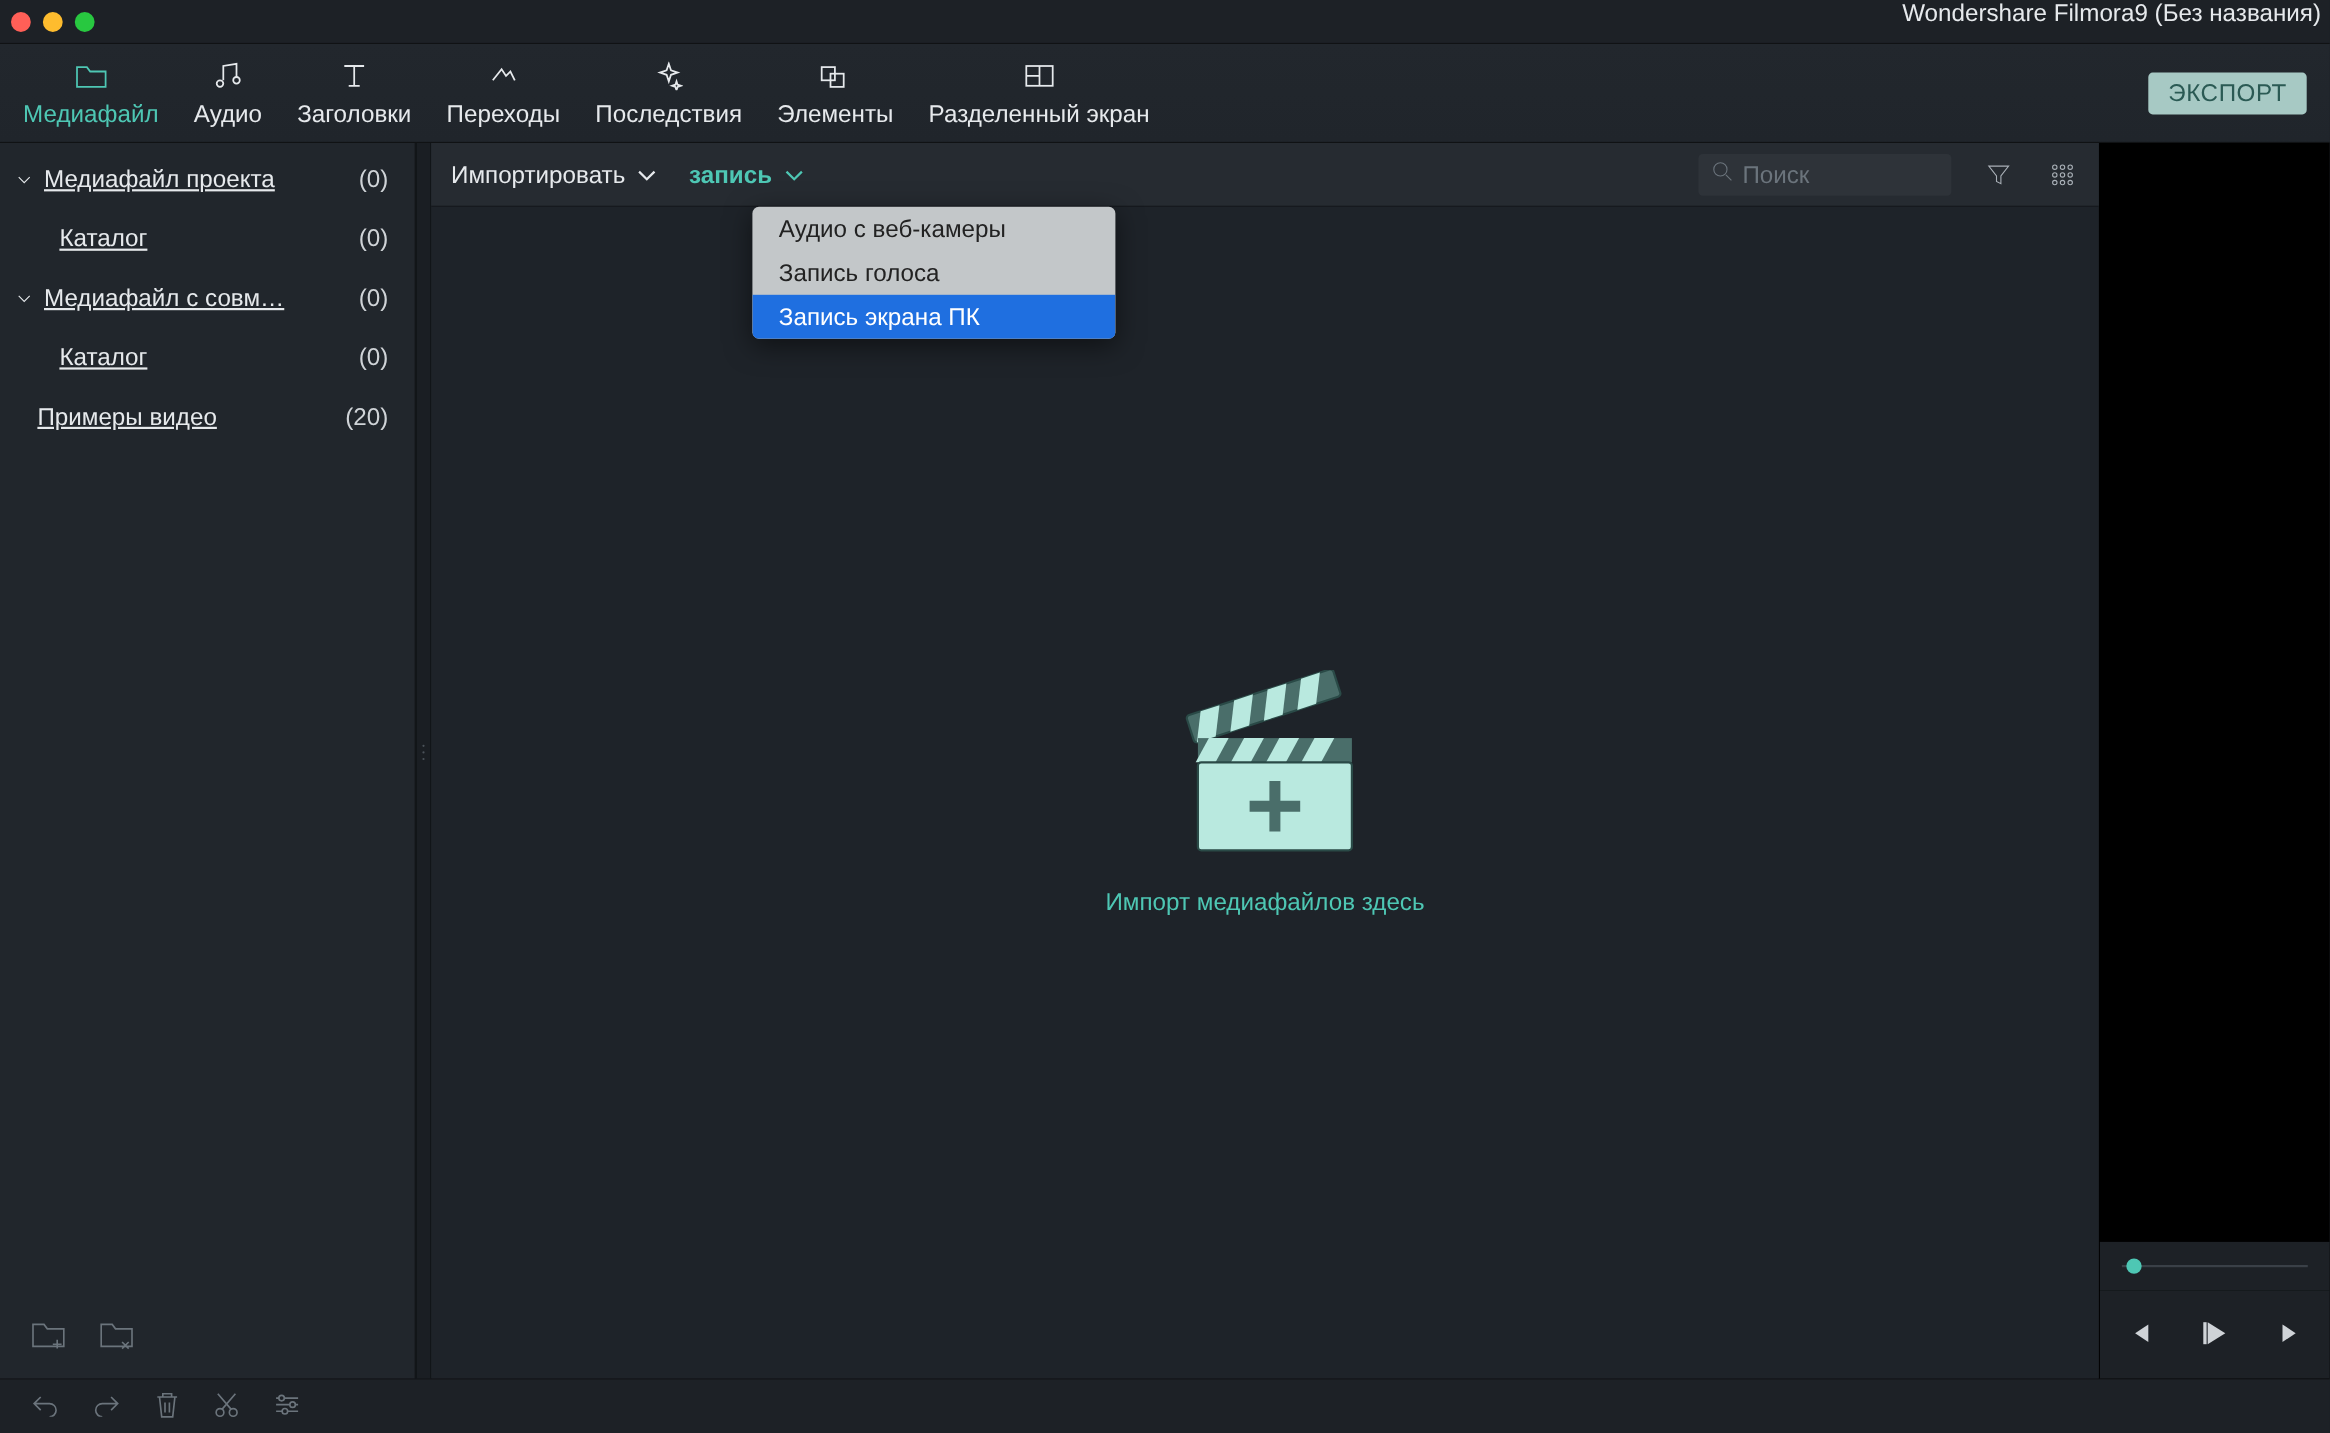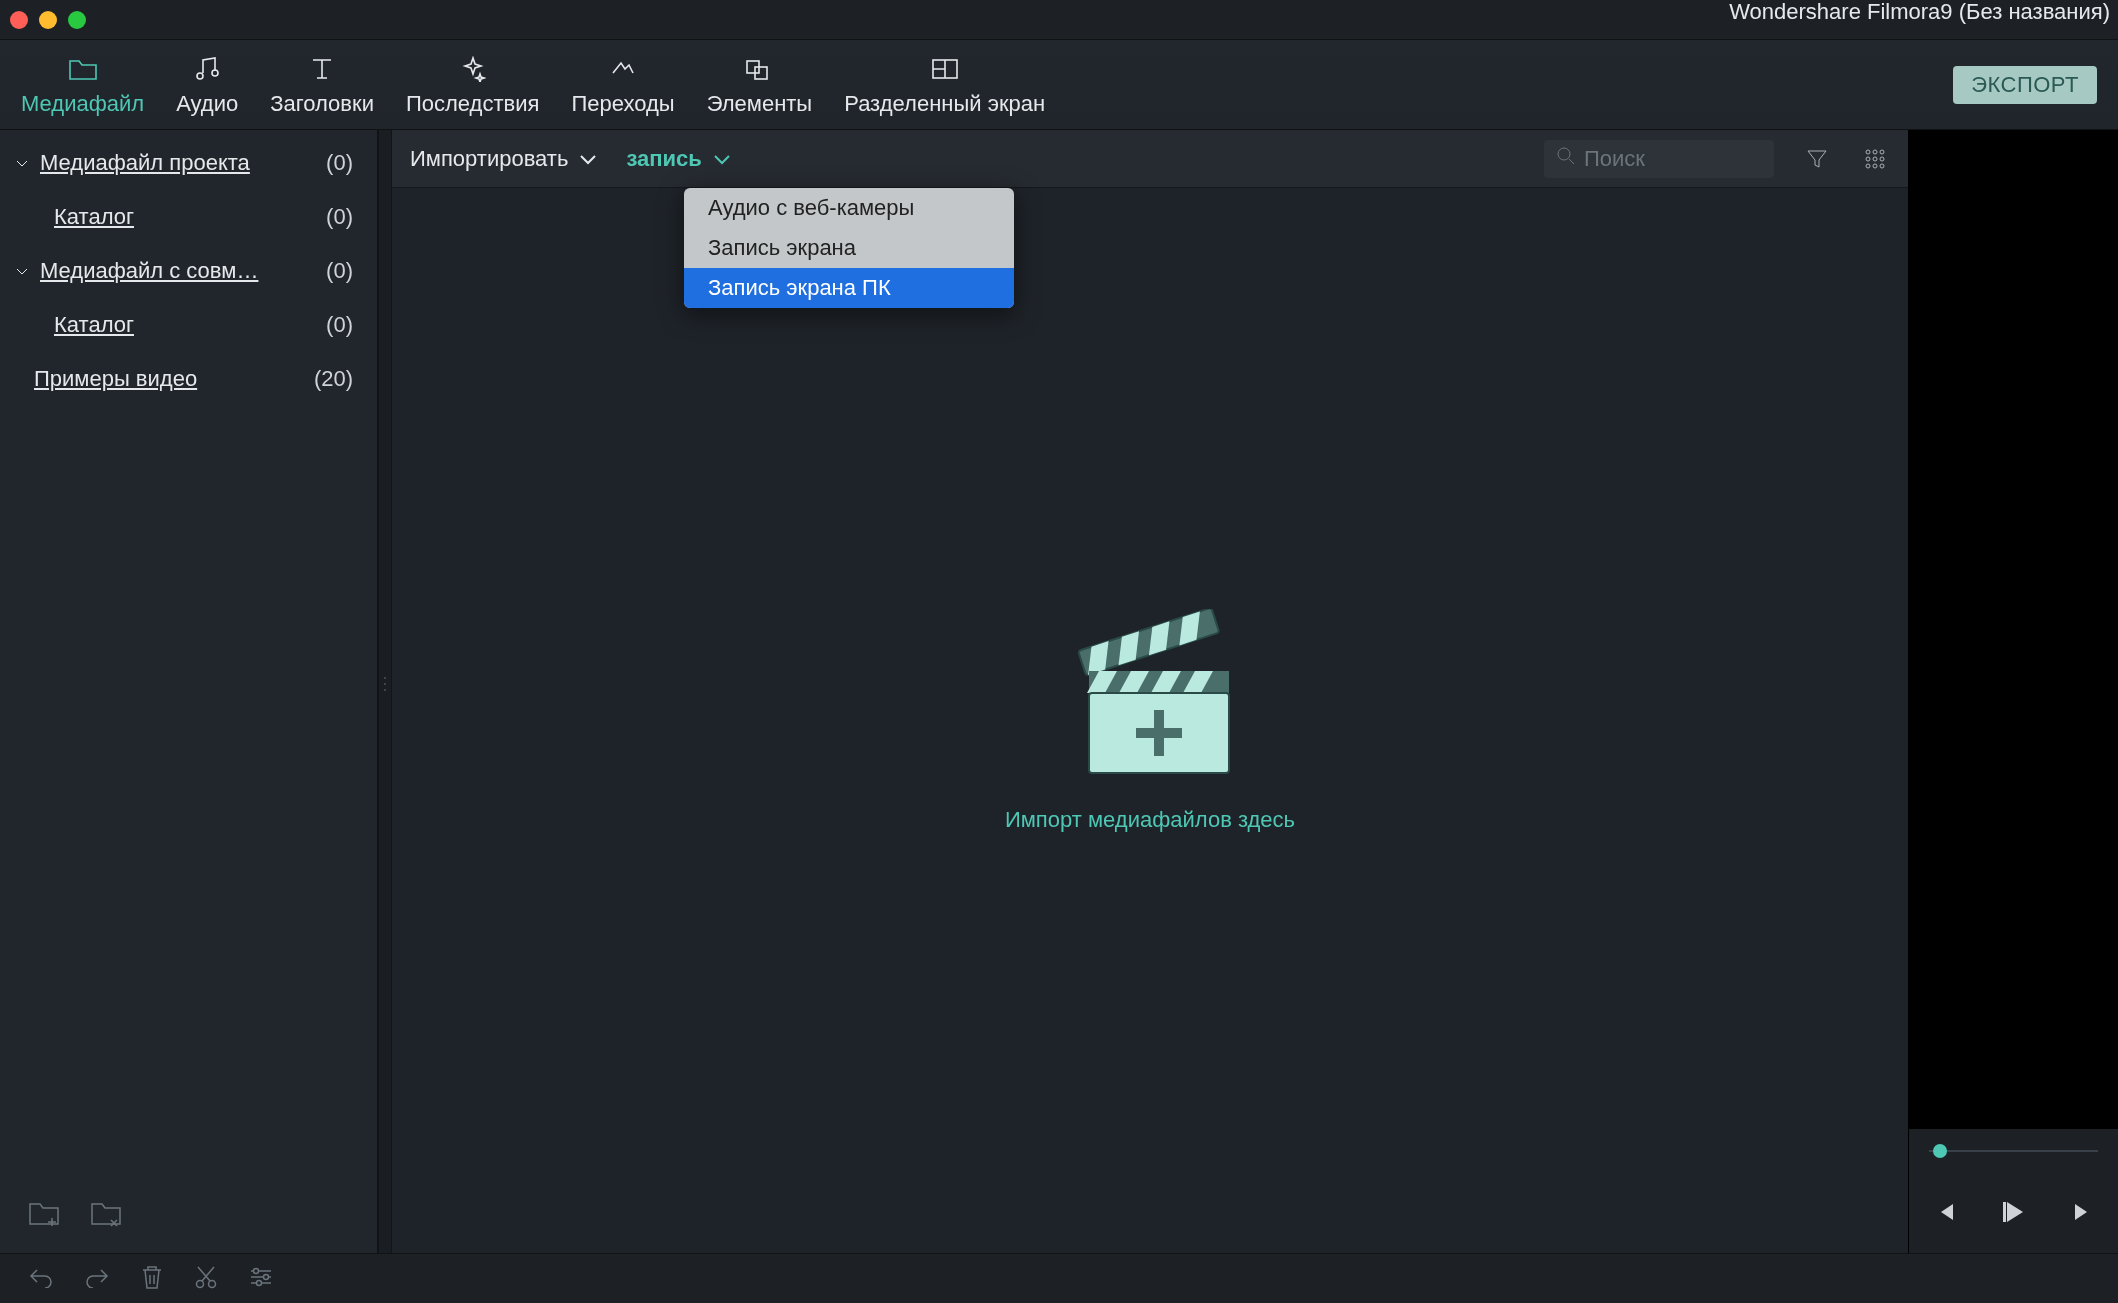--- a/index.html
+++ b/index.html
@@ -279,33 +279,33 @@
   <div class="tab">
     <span class="ticon">
       <svg width="26" height="26" viewBox="0 0 26 26">
           <path d="M4 4h18M13 4v18M8 22h10"></path>
         </svg>
     </span>
     <span>Заголовки</span>
   </div>
   <div class="tab">
     <span class="ticon">
+      <svg width="28" height="24" viewBox="0 0 28 24">
+          <path d="M4 16l8-10 4 6 4-4 4 8"></path>
+        </svg>
+    </span>
+    <span>Переходы</span>
+  </div>
+  <div class="tab">
+    <span class="ticon">
       <svg width="26" height="26" viewBox="0 0 26 26">
           <path d="M13 2l2 6 6 2-6 2-2 6-2-6-6-2 6-2zM20 18l1 3 3 1-3 1-1 3-1-3-3-1 3-1z"></path>
         </svg>
     </span>
     <span>Последствия</span>
-  </div>
-  <div class="tab">
-    <span class="ticon">
-      <svg width="28" height="24" viewBox="0 0 28 24">
-          <path d="M4 16l8-10 4 6 4-4 4 8"></path>
-        </svg>
-    </span>
-    <span>Переходы</span>
   </div>
   <div class="tab">
     <span class="ticon">
       <svg width="28" height="24" viewBox="0 0 28 24">
           <rect x="2" y="4" width="12" height="12"></rect>
           <rect x="10" y="10" width="12" height="12"></rect>
         </svg>
     </span>
     <span>Элементы</span>
   </div>
@@ -441,21 +441,21 @@
             <circle cx="18" cy="11" r="2"></circle>
           <circle cx="4" cy="18" r="2"></circle>
             <circle cx="11" cy="18" r="2"></circle>
             <circle cx="18" cy="18" r="2"></circle>
         </svg>
       </div>
     </div>
 
     <div class="dropdown">
       <div class="ditem">Аудио с веб-камеры</div>
-      <div class="ditem">Запись экрана</div>
+      <div class="ditem">Запись голоса</div>
       <div class="ditem selected">Запись экрана ПК</div>
     </div>
 
     <div class="canvas">
       <div class="clap">
         <svg width="190" height="170" viewBox="0 0 190 170">
           <g transform="translate(14,10)">
             <g transform="rotate(-18 80 30)">
               <rect x="12" y="10" width="140" height="26" rx="3" fill="#4a6e6a"></rect>
               <rect x="12" y="10" width="140" height="26" rx="3" fill="none" stroke="#2a4a47" stroke-width="2"></rect>

